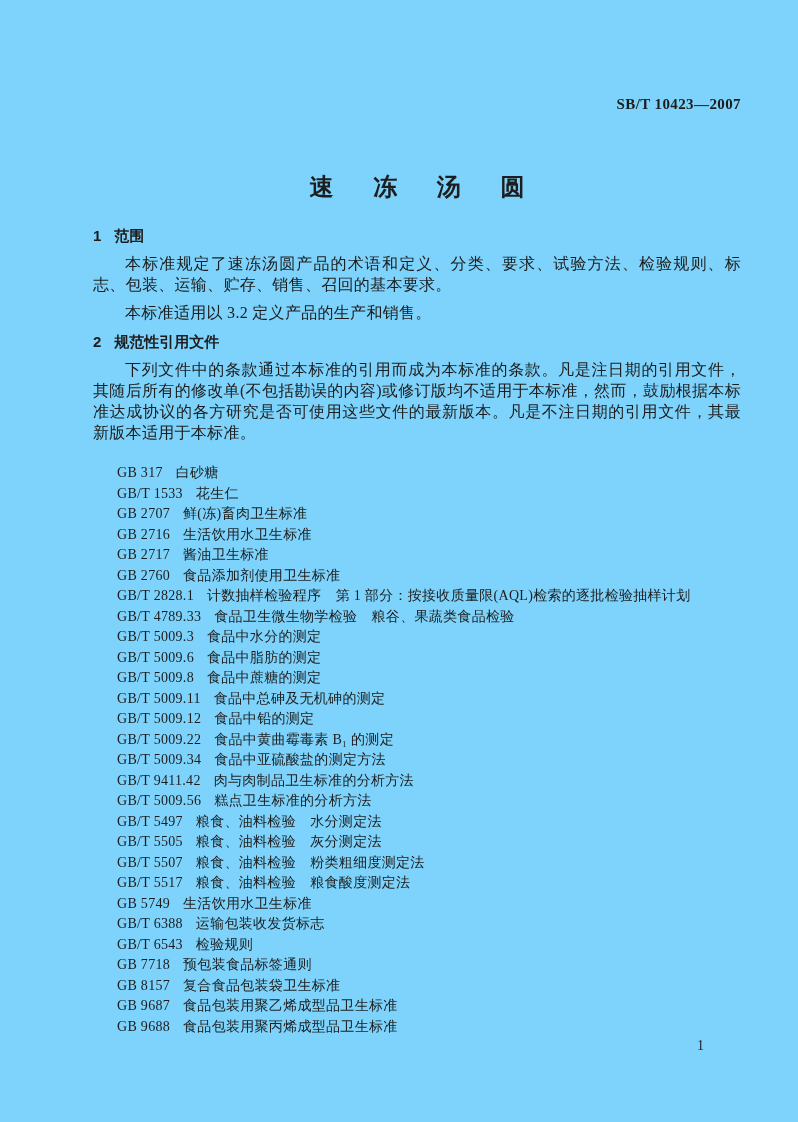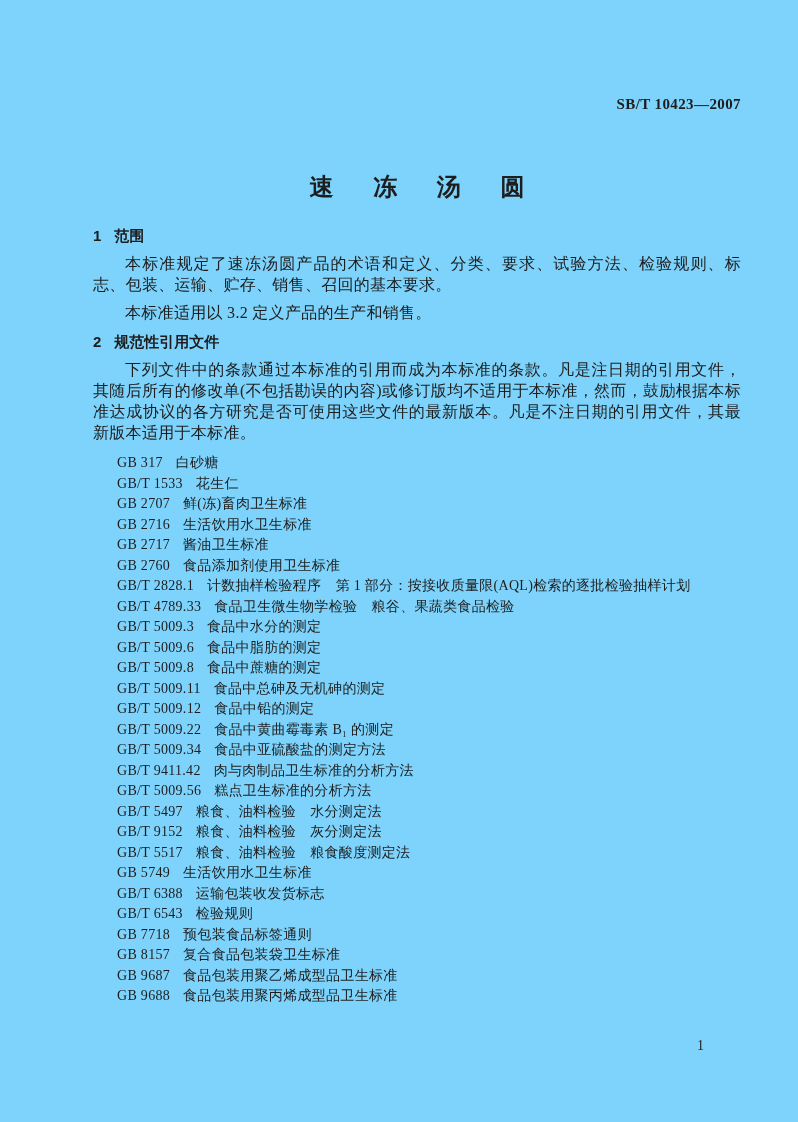--- a/index.html
+++ b/index.html
@@ -47,21 +47,21 @@
   }
   .sec-num { margin-right: 13px; }
   .body-para {
     margin: 7px 0 2px 0;
     font-size: 16px;
     line-height: 21px;
     text-align: justify;
     text-indent: 2em;
     letter-spacing: 0.3px;
   }
-  .ref-list { margin-top: 10px; }
+  .ref-list { margin-top: 20px; }
   .ref-item {
     padding-left: 24px;
     font-size: 14px;
     line-height: 20.5px;
     white-space: nowrap;
     letter-spacing: 0.3px;
   }
   .ref-code { margin-right: 13px; }
   .page-number {
     position: absolute;
@@ -143,21 +143,24 @@
         <div class="ref-item">
           <span class="ref-code">GB/T 9411.42</span><span class="ref-title">肉与肉制品卫生标准的分析方法</span>
         </div>
         <div class="ref-item">
           <span class="ref-code">GB/T 5009.56</span><span class="ref-title">糕点卫生标准的分析方法</span>
         </div>
         <div class="ref-item">
           <span class="ref-code">GB/T 5497</span><span class="ref-title">粮食、油料检验　水分测定法</span>
         </div>
         <div class="ref-item">
-          <span class="ref-code">GB/T 9152</span><span class="ref-title">粮食、油料检验　灰分测定法</span>
+          <span class="ref-code">GB/T 5505</span><span class="ref-title">粮食、油料检验　灰分测定法</span>
+        </div>
+        <div class="ref-item">
+          <span class="ref-code">GB/T 5507</span><span class="ref-title">粮食、油料检验　粉类粗细度测定法</span>
         </div>
         <div class="ref-item">
           <span class="ref-code">GB/T 5517</span><span class="ref-title">粮食、油料检验　粮食酸度测定法</span>
         </div>
         <div class="ref-item">
           <span class="ref-code">GB 5749</span><span class="ref-title">生活饮用水卫生标准</span>
         </div>
         <div class="ref-item">
           <span class="ref-code">GB/T 6388</span><span class="ref-title">运输包装收发货标志</span>
         </div>

